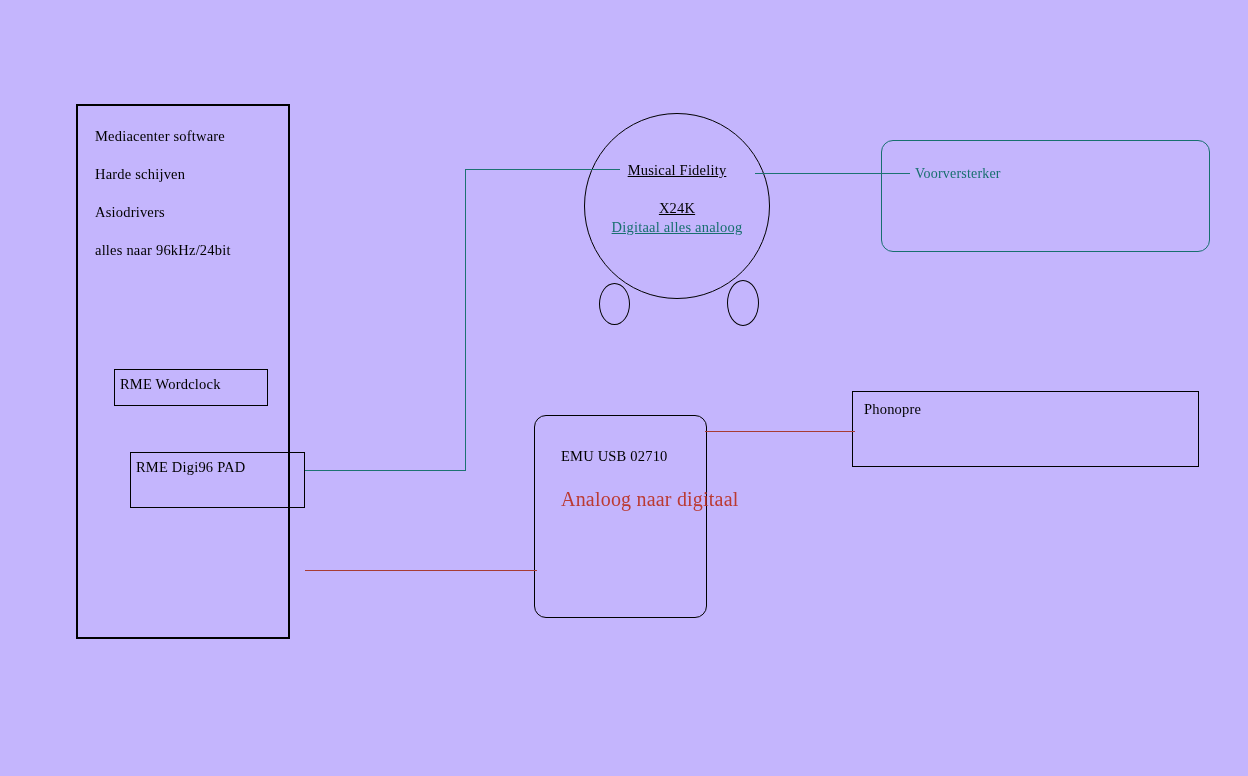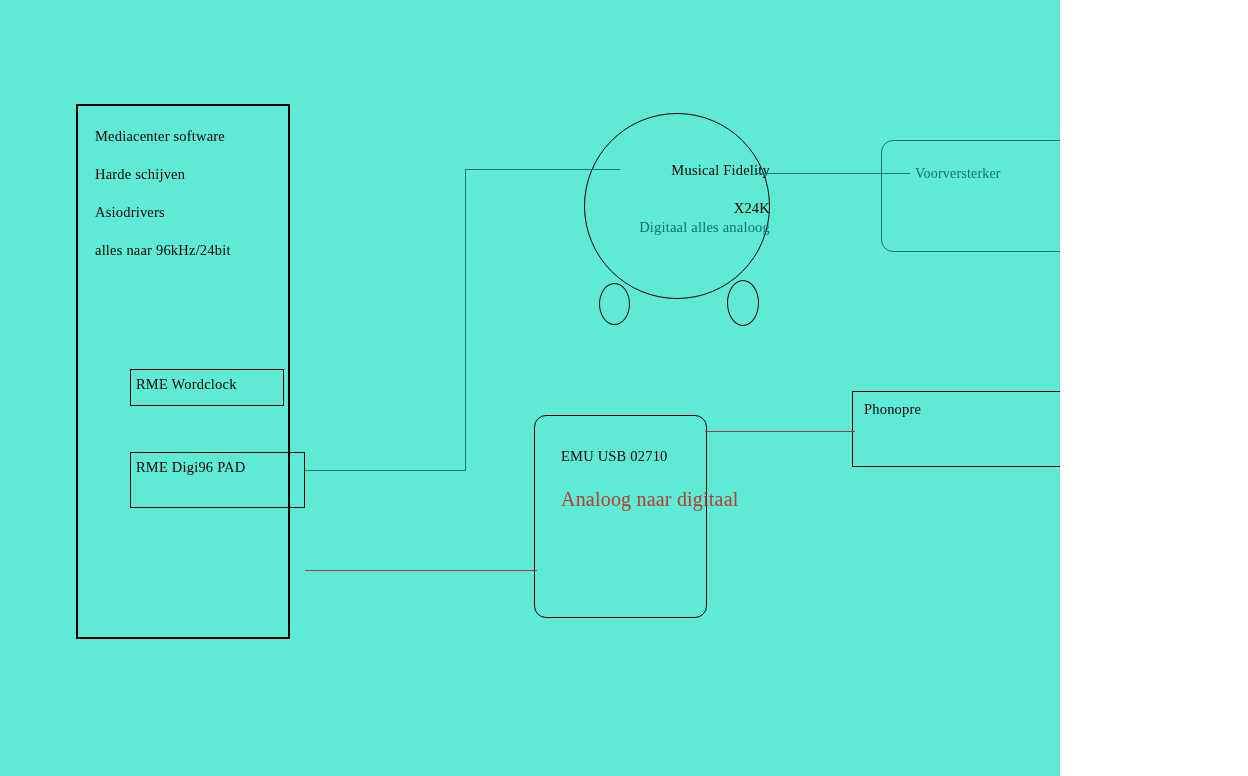--- a/index.html
+++ b/index.html
@@ -2,23 +2,23 @@
 <html><head>
 <meta charset="utf-8">
 <style>
   html, body {
     margin: 0;
     padding: 0;
     background: #ffffff;
   }
   #canvas {
     position: relative;
-    width: 1060px;
+    width: 1248px;
     height: 776px;
-    background: #5eead4;
+    background: #c4b5fd;
     font-family: "Liberation Serif", "DejaVu Serif", serif;
     overflow: hidden;
   }
   .node {
     position: absolute;
     box-sizing: border-box;
     background: transparent;
   }
   
   #pc-box {
@@ -65,24 +65,25 @@
     position: absolute;
     box-sizing: border-box;
     border: 1.6px solid #000000;
     border-radius: 50%;
     background: transparent;
   }
   #foot-left  { left: 599px; top: 283px; width: 31px; height: 42px; }
   #foot-right { left: 727px; top: 280px; width: 32px; height: 46px; }
   .circle-text {
     position: absolute;
-    text-align: right;
+    text-align: center;
     white-space: nowrap;
     font-size: 14.5px;
     letter-spacing: 0.2px;
+    text-decoration: underline;
   }
   
   #pre-box {
     left: 881px;
     top: 140px;
     width: 329px;
     height: 112px;
     border: 1.6px solid #186f6f;
     border-radius: 12px;
   }
@@ -138,21 +139,21 @@
 
 <div id="canvas">
 
   <div class="node" id="pc-box">
     <div class="pc-line" style="top:22px;">Mediacenter software</div>
     <div class="pc-line" style="top:60px;">Harde schijven</div>
     <div class="pc-line" style="top:98px;">Asiodrivers</div>
     <div class="pc-line" style="top:136px;">alles naar 96kHz/24bit</div>
   </div>
 
-  <div class="rme-box" style="left:130px; top:369px; width:154px; height:37px;padding-left:15px;">
+  <div class="rme-box" style="left:114px; top:369px; width:154px; height:37px;padding-left:15px;">
     <div class="rme-label">RME Wordclock</div>
   </div>
 
   <div class="rme-box" style="left:130px; top:452px; width:175px; height:56px;">
     <div class="rme-label">RME Digi96 PAD</div>
   </div>
 
 
   <div class="node" id="mf-circle"></div>
   <div class="foot" id="foot-left"></div>

